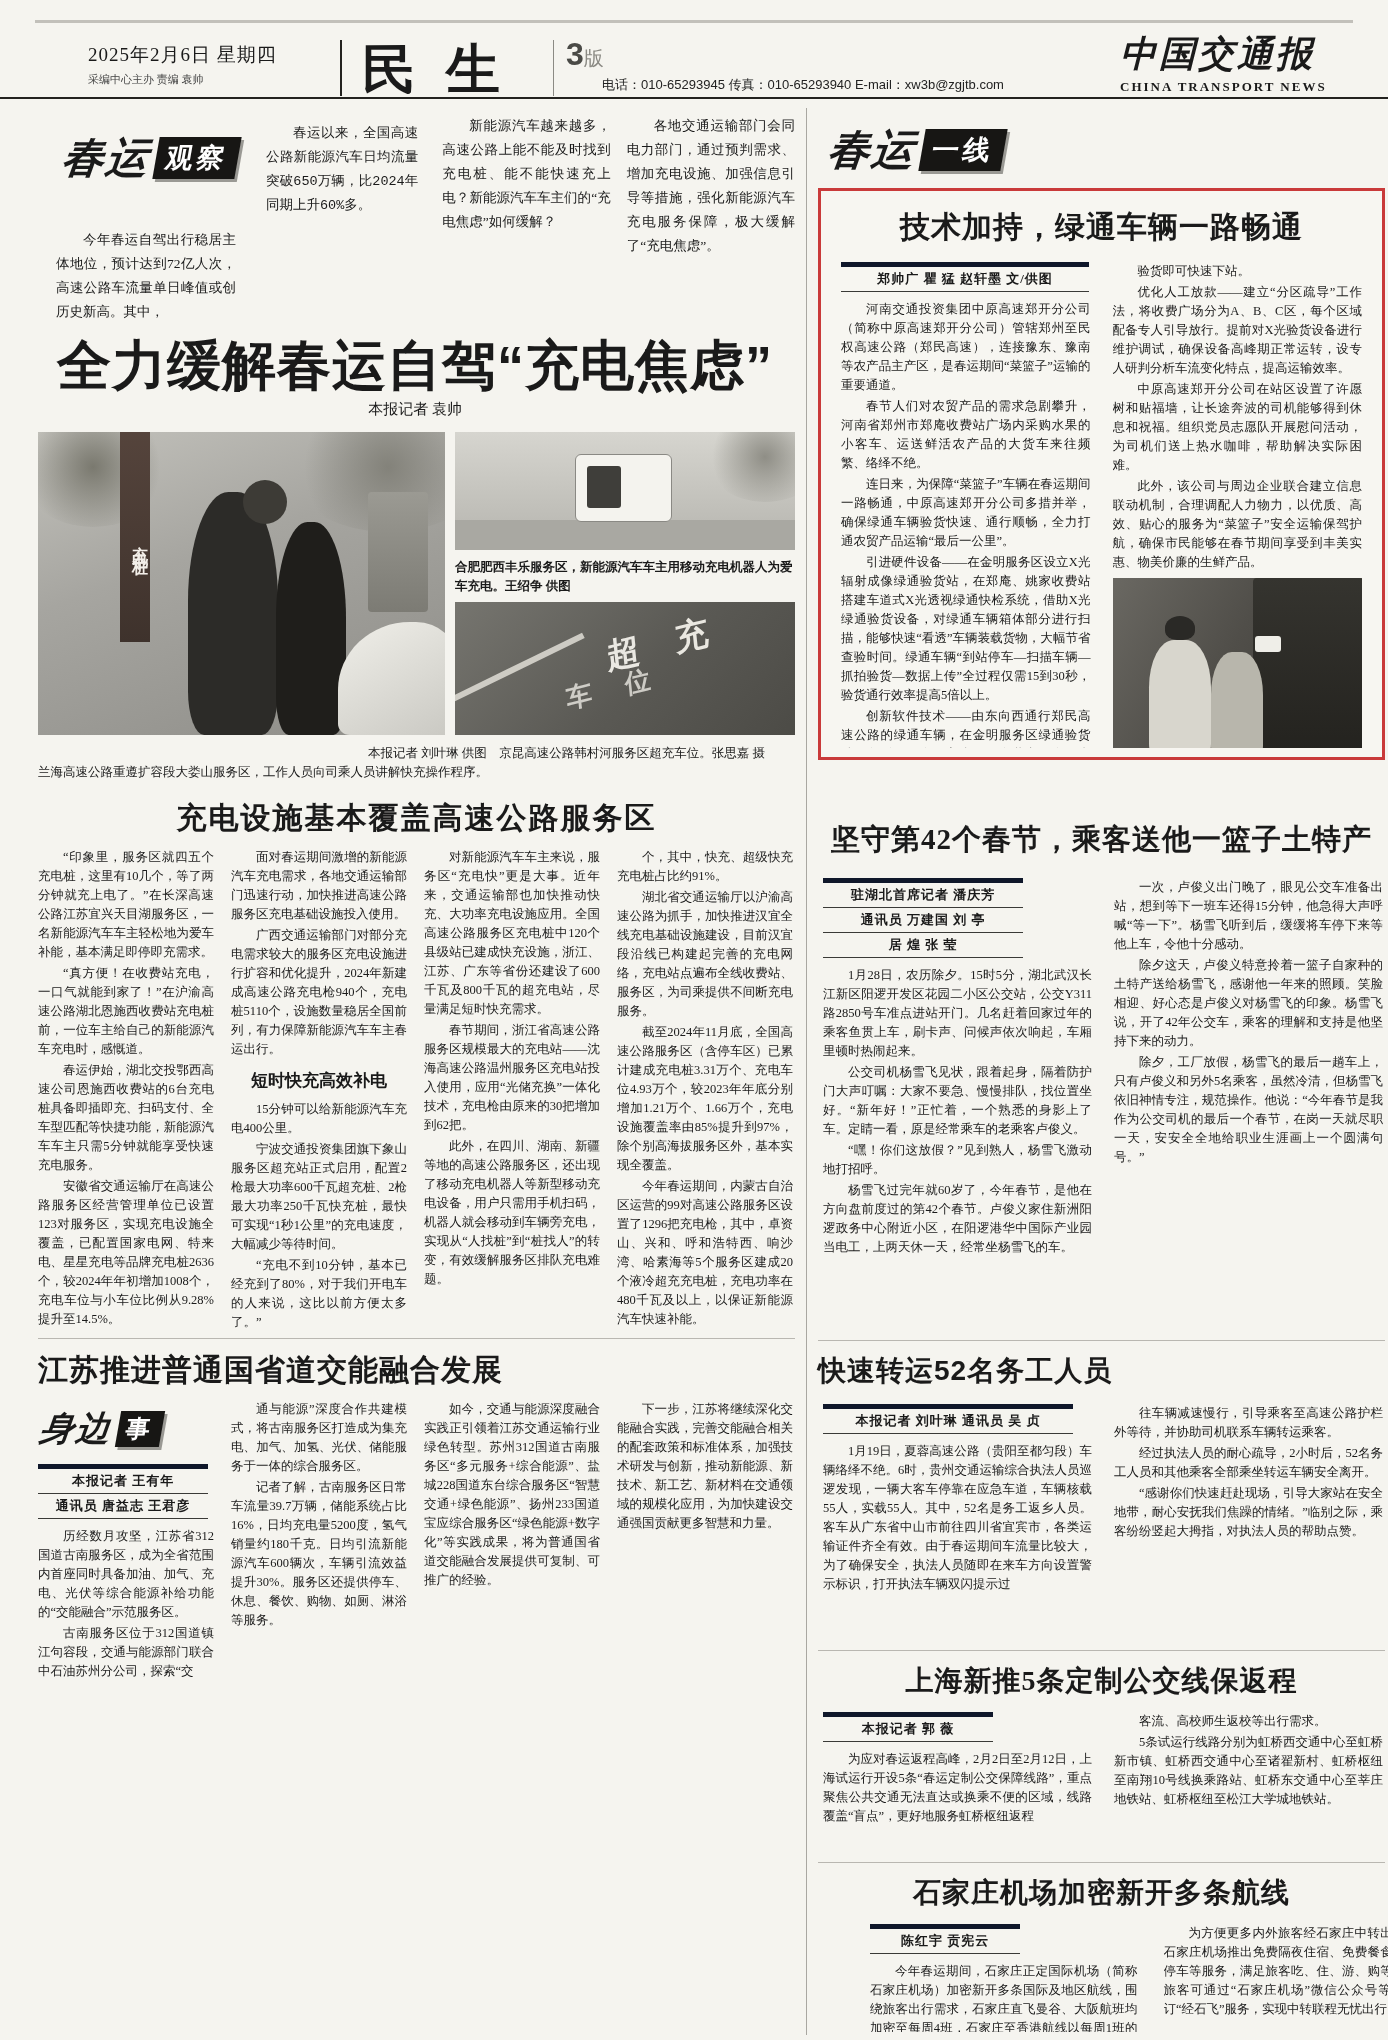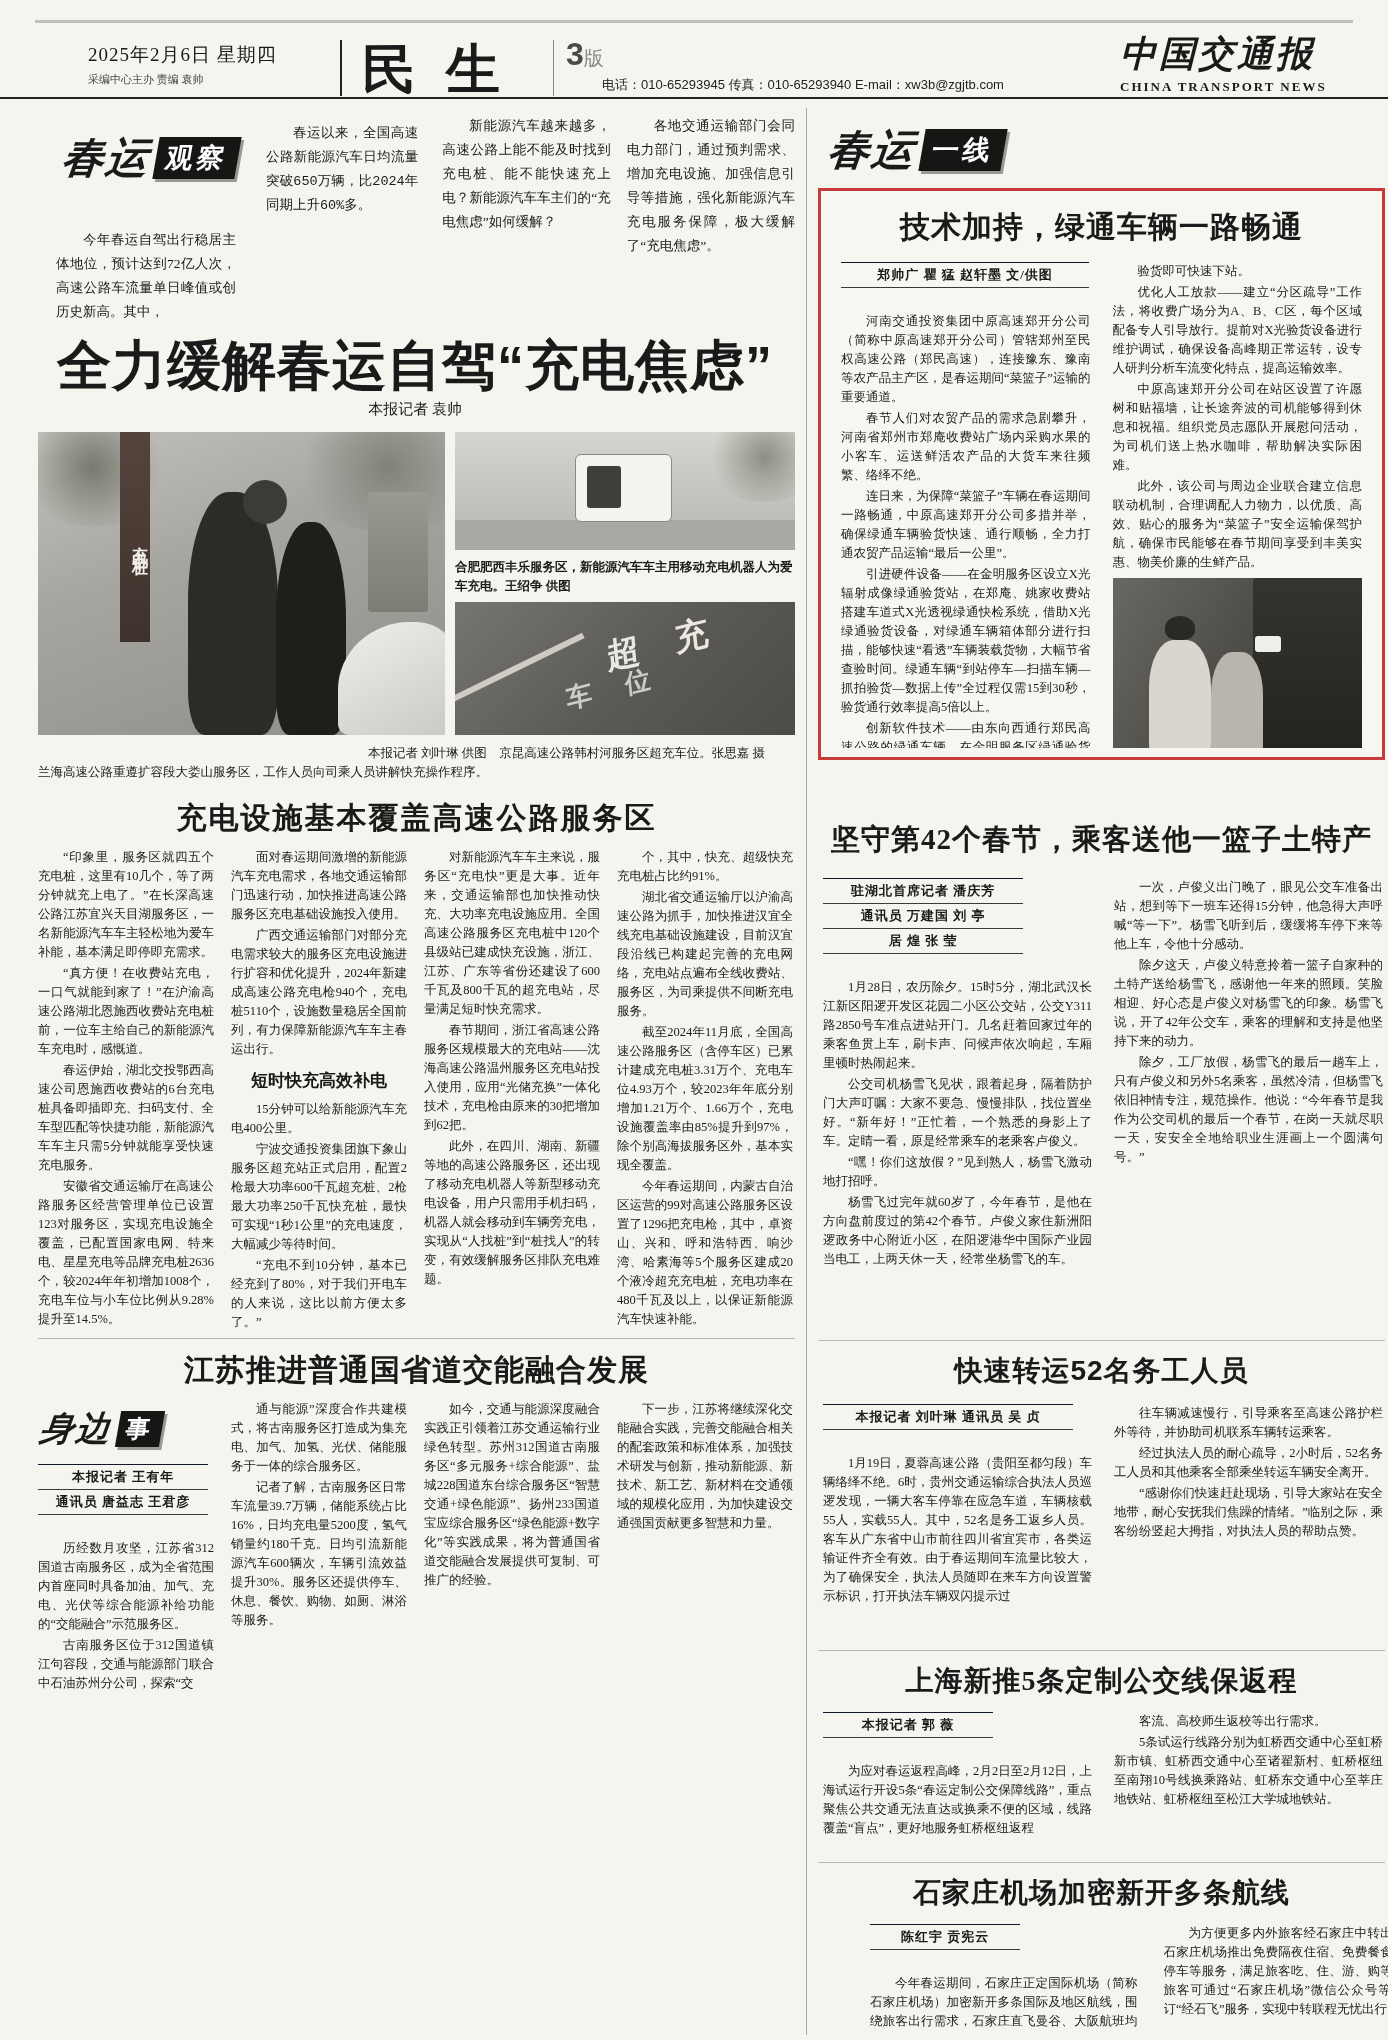--- a/index.html
+++ b/index.html
@@ -35,25 +35,25 @@
   .caption{font-size:12.5px;line-height:1.5;}
   .sec-headline{font-weight:900;font-size:30px;text-align:center;letter-spacing:2px;}
   .cols{display:flex;overflow:hidden;}
   .col{overflow:hidden;}
   .subhead{font-size:17px;font-weight:900;text-align:center;margin:10px 0 8px 0;}
   
   #vdivider{left:806px;top:108px;width:1px;height:1927px;background:#a9a7a1;}
   #redbox{left:818px;top:188px;width:561px;height:566px;border:3px solid #c93a3a;background:#f7f6f1;}
   .red-headline{font-family:"Liberation Sans","DejaVu Sans",sans-serif;font-weight:900;
                 font-size:30px;text-align:center;margin-top:16px;letter-spacing:1px;}
-  .byline-box{border-top:1px solid #0f172a;width:230px;margin-bottom:24px;}
+  .byline-box{border-top:5px solid #0f172a;width:230px;margin-bottom:8px;}
   .byline-line{border-bottom:1px solid #3a3a37;padding:3px 2px;margin:0;font-weight:bold;
                font-size:13px;text-align:center;letter-spacing:1px;}
   .art-headline-sans{font-family:"Liberation Sans","DejaVu Sans",sans-serif;font-weight:900;
-                     font-size:28px;text-align:center;letter-spacing:1px;}
+                     font-size:28px;text-align:left;letter-spacing:1px;}
   .art-headline-serif{font-weight:900;font-size:28px;text-align:center;letter-spacing:1px;}
   
   .ph1{background:linear-gradient(160deg,#c3c2bc 0%,#a6a5a0 40%,#8e8d88 100%);}
   .blob{position:absolute;border-radius:50%;}
   .sign-strip{position:absolute;background:linear-gradient(#55443c,#3e322c);color:#f3efe9;
               font-weight:bold;font-size:16px;letter-spacing:6px;text-align:center;
               padding-top:10px;writing-mode:vertical-rl;}
   .figure{position:absolute;background:#2c2b28;border-radius:45% 45% 18% 18%;}
   .car-hood{position:absolute;background:linear-gradient(150deg,#f0efe9,#c9c8c2);border-radius:60% 35% 10% 10%;}
   .ph2{background:linear-gradient(#d6d5cf,#b5b4ae);}

